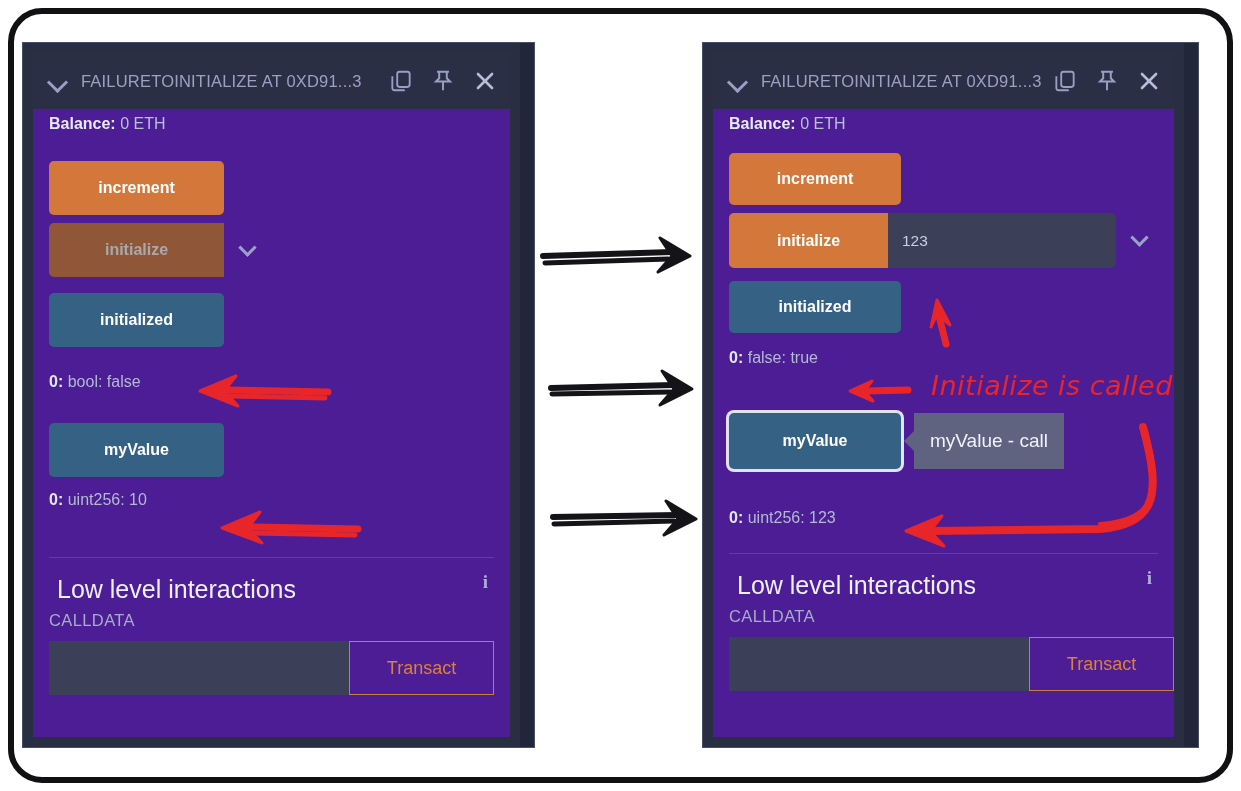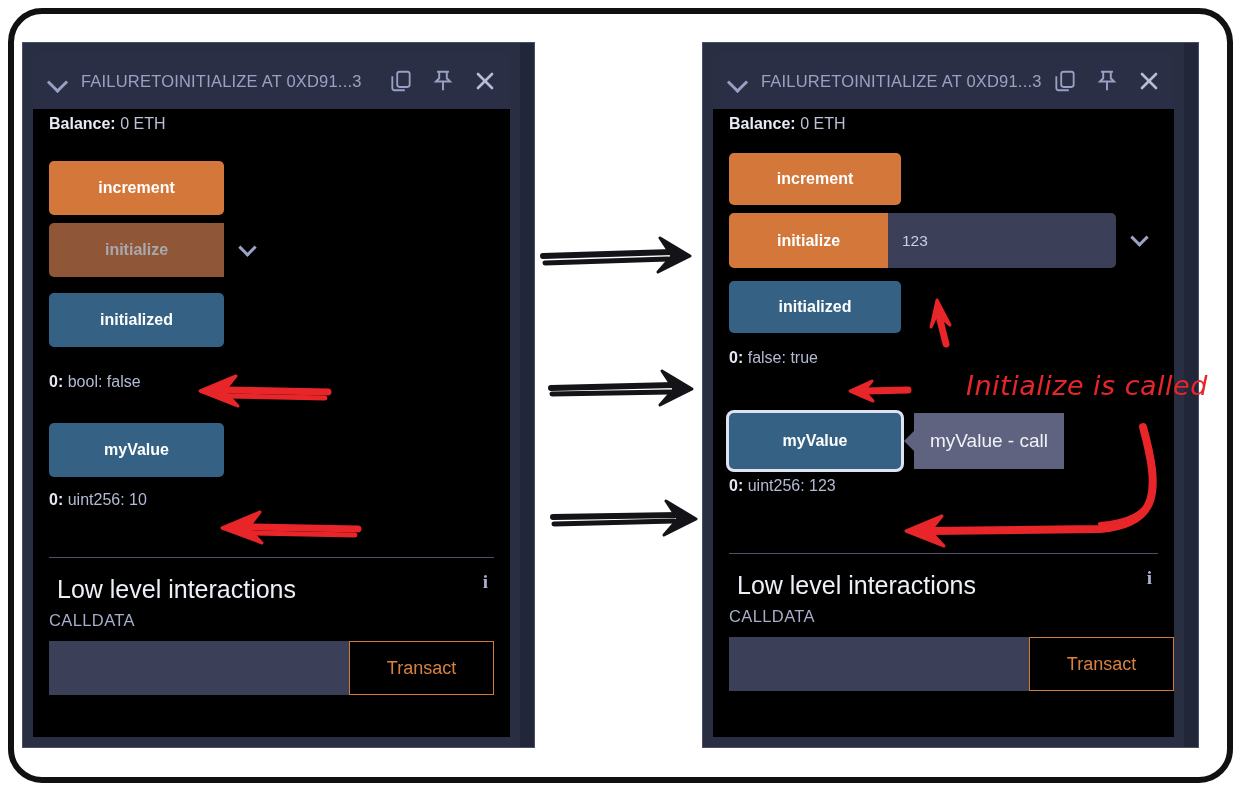--- a/index.html
+++ b/index.html
@@ -31,21 +31,21 @@
   }
   .panel .scrollgutter {
     position: absolute; top: 0; right: 0; bottom: 0; width: 14px;
     background: #222639;
   }
   .panel-inner { position: absolute; left: 0; top: 0; right: 14px; bottom: 0; }
 
   .card {
     position: absolute;
     left: 10px; right: 10px; top: 10px; bottom: 10px;
-    background: #000000;
+    background: #4c1d95;
   }
 
   
   .hdr {
     position: absolute; left: 0; right: 0; top: 0; height: 56px;
     display: flex; align-items: center;
     padding: 0 12px 0 14px;
     background: #2b2f45;
   }
   .chev-down {
@@ -317,21 +317,21 @@
         </div>
         <div class="outline" style="top:296px;">
           <b>0:</b>
           <span>false: true</span>
         </div>
 
         <div class="fnrow" style="top:360px; height:56px;">
           <button class="fnbtn blue focused" style="width:172px;">myValue</button>
           <span class="tooltip" style="margin-left:13px; position:relative; display:flex; align-items:center;">myValue - call</span>
         </div>
-        <div class="outline" style="top:424px;">
+        <div class="outline" style="top:456px;">
           <b>0:</b>
           <span>uint256: 123</span>
         </div>
 
         <div class="hr" style="top:500px;"></div>
         <div class="lli-title" style="top:518px;">Low level interactions</div>
         <div class="lli-info" style="top:514px; right:22px;">i</div>
         <div class="calldata-label" style="top:554px;">CALLDATA</div>
         <div class="calldata-wrap" style="top:584px; width:445px; height:54px;">
           <input class="calldata-input" style="width: 300px;" type="text" placeholder="">
@@ -382,17 +382,17 @@
     <g stroke="#e8262a" fill="none" stroke-linecap="round">
       <path d="M1143 427 C 1160 490, 1160 524, 1100 529 L 930 531" stroke-width="8"></path>
       <path d="M1146 432 C 1162 492, 1157 519, 1100 524" stroke-width="4"></path>
     </g>
     <g stroke="#e8262a" fill="#e8262a">
       <path d="M942 516 L906 531 L944 546 L930 531 Z" stroke-width="3" stroke-linejoin="round"></path>
     </g>
   </svg>
 
   <div class="overlay">
-    <div class="hand-note" style="left:966px; top:370px;">Initialize is called</div>
+    <div class="hand-note" style="left:931px; top:370px;">Initialize is called</div>
   </div>
 
   <div class="outer-frame"></div>
 </div>
 
 </body></html>

